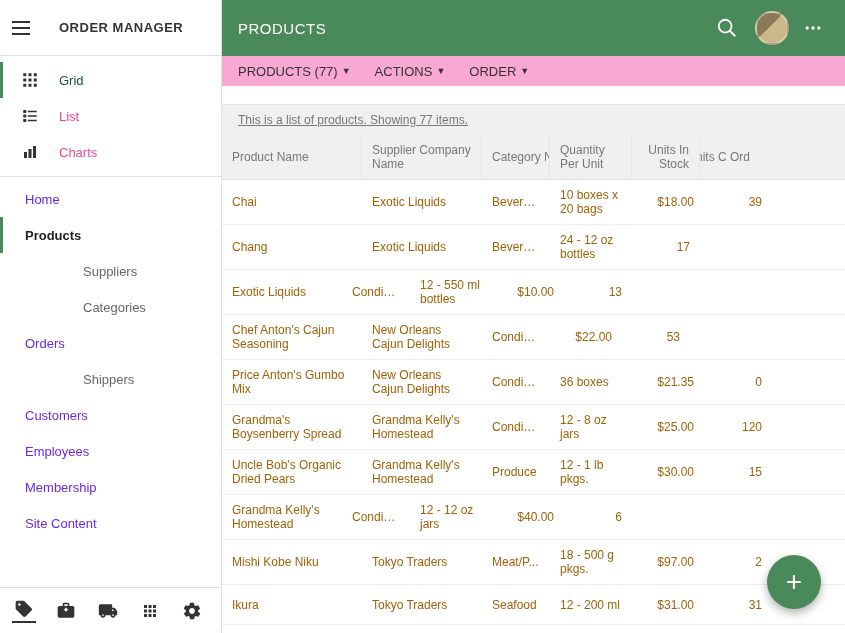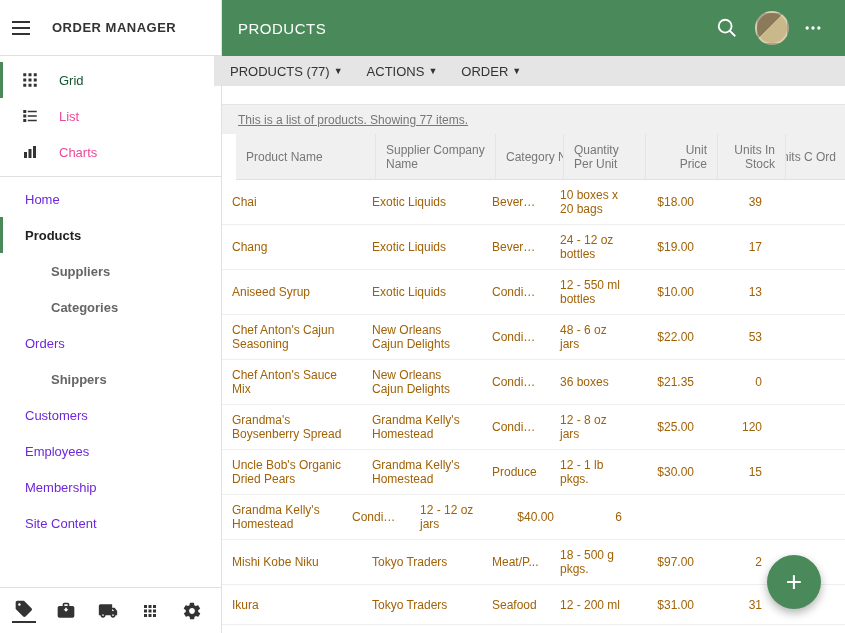--- a/index.html
+++ b/index.html
@@ -3,53 +3,53 @@
 <meta charset="utf-8">
 <style>
 * { box-sizing: border-box; margin: 0; padding: 0; }
 body { font-family: "Segoe UI", Arial, sans-serif; font-size: 13px; color: #333; background: #fff; width: 845px; height: 633px; overflow: hidden; position: relative; }
 
 
 .sidebar { position: absolute; left: 0; top: 0; width: 222px; height: 100%; background: #fff; border-right: 1px solid #e0e0e0; display: flex; flex-direction: column; }
 .sidebar-header { display: flex; align-items: center; height: 56px; padding: 0 12px; border-bottom: 1px solid #e0e0e0; }
 .hamburger { width: 24px; height: 24px; cursor: pointer; display: flex; flex-direction: column; justify-content: center; gap: 4px; margin-right: 16px; }
 .hamburger span { height: 2px; background: #333; width: 18px; }
-.app-title { font-weight: 600; font-size: 13px; letter-spacing: 0.5px; }
+.app-title { font-weight: 600; font-size: 13px; letter-spacing: 0.5px; margin-left: 7px; }
 
 .view-nav { padding: 6px 0; border-bottom: 1px solid #e0e0e0; }
 .view-item { display: flex; align-items: center; height: 36px; padding: 0 16px; cursor: pointer; color: #ec4899; border-left: 3px solid transparent; }
 .view-item.active { border-left-color: #4a8a5a; color: #14532d; font-weight: 400; }
 .view-item .icon { width: 22px; height: 22px; margin-right: 18px; display: flex; align-items: center; justify-content: center; }
 
 .tree-nav { flex: 1; overflow-y: auto; padding: 4px 0; }
 .tree-item { display: flex; align-items: center; height: 36px; padding: 0 16px 0 22px; cursor: pointer; color: #6d28d9; border-left: 3px solid transparent; }
 .tree-item.active { border-left-color: #4a8a5a; color: #222; font-weight: 600; }
-.tree-item.child { padding-left: 48px; color: #666; font-weight: 700; }
+.tree-item.child { padding-left: 68px; color: #666; font-weight: 400; margin-left: 12px; }
 
 .sidebar-footer { height: 46px; border-top: 1px solid #e0e0e0; display: flex; align-items: center; padding: 0 12px; gap: 18px; background: #fff; }
 .footer-icon { width: 24px; height: 24px; cursor: pointer; display: flex; align-items: center; justify-content: center; color: #555; }
 .footer-icon.active { border-bottom: 2px solid #333; padding-bottom: 2px; }
 
 
 .topbar { position: absolute; left: 222px; top: 0; right: 0; height: 56px; background: #4a8a5a; color: #fff; display: flex; align-items: center; padding: 0 16px; }
 .topbar-title { font-size: 15px; font-weight: 400; flex: 1; letter-spacing: 0.5px; }
 .topbar-icon { width: 32px; height: 32px; display: flex; align-items: center; justify-content: center; cursor: pointer; margin-left: 8px; }
 .avatar { width: 34px; height: 34px; border-radius: 50%; background: linear-gradient(135deg, #8a7a5a 45%, #c9b88a 45%); margin-left: 12px; cursor: pointer; border: 2px solid rgba(255,255,255,0.3); }
 
 
-.toolbar { position: absolute; left: 214px; top: 56px; right: 0; height: 30px; display: flex; align-items: center; padding: 0 16px; gap: 24px; background: #e5e5e5; }
+.toolbar { position: absolute; left: 222px; top: 56px; right: 0; height: 30px; display: flex; align-items: center; padding: 0 16px; gap: 24px; background: #f9a8d4; }
 .toolbar-btn { font-size: 13px; color: #333; cursor: pointer; display: flex; align-items: center; gap: 4px; }
 .toolbar-btn .caret { font-size: 9px; }
 
 
 .info-strip { position: absolute; left: 222px; top: 104px; right: 0; height: 30px; background: #f0f0f0; color: #777; font-size: 12px; display: flex; align-items: center; padding: 0 16px; border-top: 1px solid #e5e5e5; text-decoration: underline; }
 
 
 .table-wrap { position: absolute; left: 222px; top: 134px; right: 0; bottom: 0; overflow: hidden; }
-.table-header { display: flex; background: #f0f0f0; height: 46px; border-bottom: 1px solid #e0e0e0; color: #777; font-size: 12px; margin-left: 14px; }
+.table-header { display: flex; background: #f0f0f0; height: 46px; border-bottom: 1px solid #e0e0e0; color: #777; font-size: 12px; }
 .table-header .th { padding: 6px 10px; display: flex; align-items: center; border-right: 1px solid #e5e5e5; }
 .table-body { overflow-y: auto; height: calc(100% - 46px); }
 .tr { display: flex; border-bottom: 1px solid #eee; min-height: 40px; align-items: center; color: #a16207; font-size: 12px; }
 .td { padding: 8px 10px; overflow: hidden; text-overflow: ellipsis; }
 
 .col-name { width: 140px; flex-shrink: 0; }
 .col-supplier { width: 120px; flex-shrink: 0; }
 .col-category { width: 68px; flex-shrink: 0; white-space: nowrap; overflow: hidden; text-overflow: ellipsis; }
 .col-qty { width: 82px; flex-shrink: 0; }
 .col-price { width: 72px; flex-shrink: 0; text-align: right; }
@@ -191,64 +191,60 @@
 </div>
 
 <div class="info-strip">This is a list of products. Showing 77 items.</div>
 
 <div class="table-wrap">
   <div class="table-header">
     <div class="th col-name">Product Name</div>
     <div class="th col-supplier">Supplier Company Name</div>
     <div class="th col-category">Category Name</div>
     <div class="th col-qty">Quantity Per Unit</div>
-    <div class="th col-price" style="justify-content:flex-end">Unit Price</div>
     <div class="th col-stock" style="justify-content:flex-end">Units In Stock</div>
     <div class="th col-order" style="justify-content:flex-end;border-right:none">Units C
 Ord</div>
   </div>
   <div class="table-body" id="table-body">
       <div class="tr">
         <div class="td col-name">Chai</div>
         <div class="td col-supplier">Exotic Liquids</div>
         <div class="td col-category">Beverag...</div>
         <div class="td col-qty">10 boxes x 20 bags</div>
         <div class="td col-price">$18.00</div>
         <div class="td col-stock">39</div>
         <div class="td col-order"></div>
       </div>
       <div class="tr">
         <div class="td col-name">Chang</div>
         <div class="td col-supplier">Exotic Liquids</div>
         <div class="td col-category">Beverag...</div>
         <div class="td col-qty">24 - 12 oz bottles</div>
-        <div class="td col-price">$19.00</div>
         <div class="td col-stock">17</div>
         <div class="td col-order"></div>
       </div>
       <div class="tr">
-        <div class="td col-name">Aniseed Syrup</div>
         <div class="td col-supplier">Exotic Liquids</div>
         <div class="td col-category">Condim...</div>
         <div class="td col-qty">12 - 550 ml bottles</div>
         <div class="td col-price">$10.00</div>
         <div class="td col-stock">13</div>
         <div class="td col-order"></div>
       </div>
       <div class="tr">
         <div class="td col-name">Chef Anton's Cajun Seasoning</div>
         <div class="td col-supplier">New Orleans Cajun Delights</div>
         <div class="td col-category">Condim...</div>
-        <div class="td col-qty">48 - 6 oz jars</div>
         <div class="td col-price">$22.00</div>
         <div class="td col-stock">53</div>
         <div class="td col-order"></div>
       </div>
       <div class="tr">
-        <div class="td col-name">Chef Anton's Sauce Mix</div>
+        <div class="td col-name">Price Anton's Gumbo Mix</div>
         <div class="td col-supplier">New Orleans Cajun Delights</div>
         <div class="td col-category">Condim...</div>
         <div class="td col-qty">36 boxes</div>
         <div class="td col-price">$21.35</div>
         <div class="td col-stock">0</div>
         <div class="td col-order"></div>
       </div>
       <div class="tr">
         <div class="td col-name">Grandma's Boysenberry Spread</div>
         <div class="td col-supplier">Grandma Kelly's Homestead</div>

